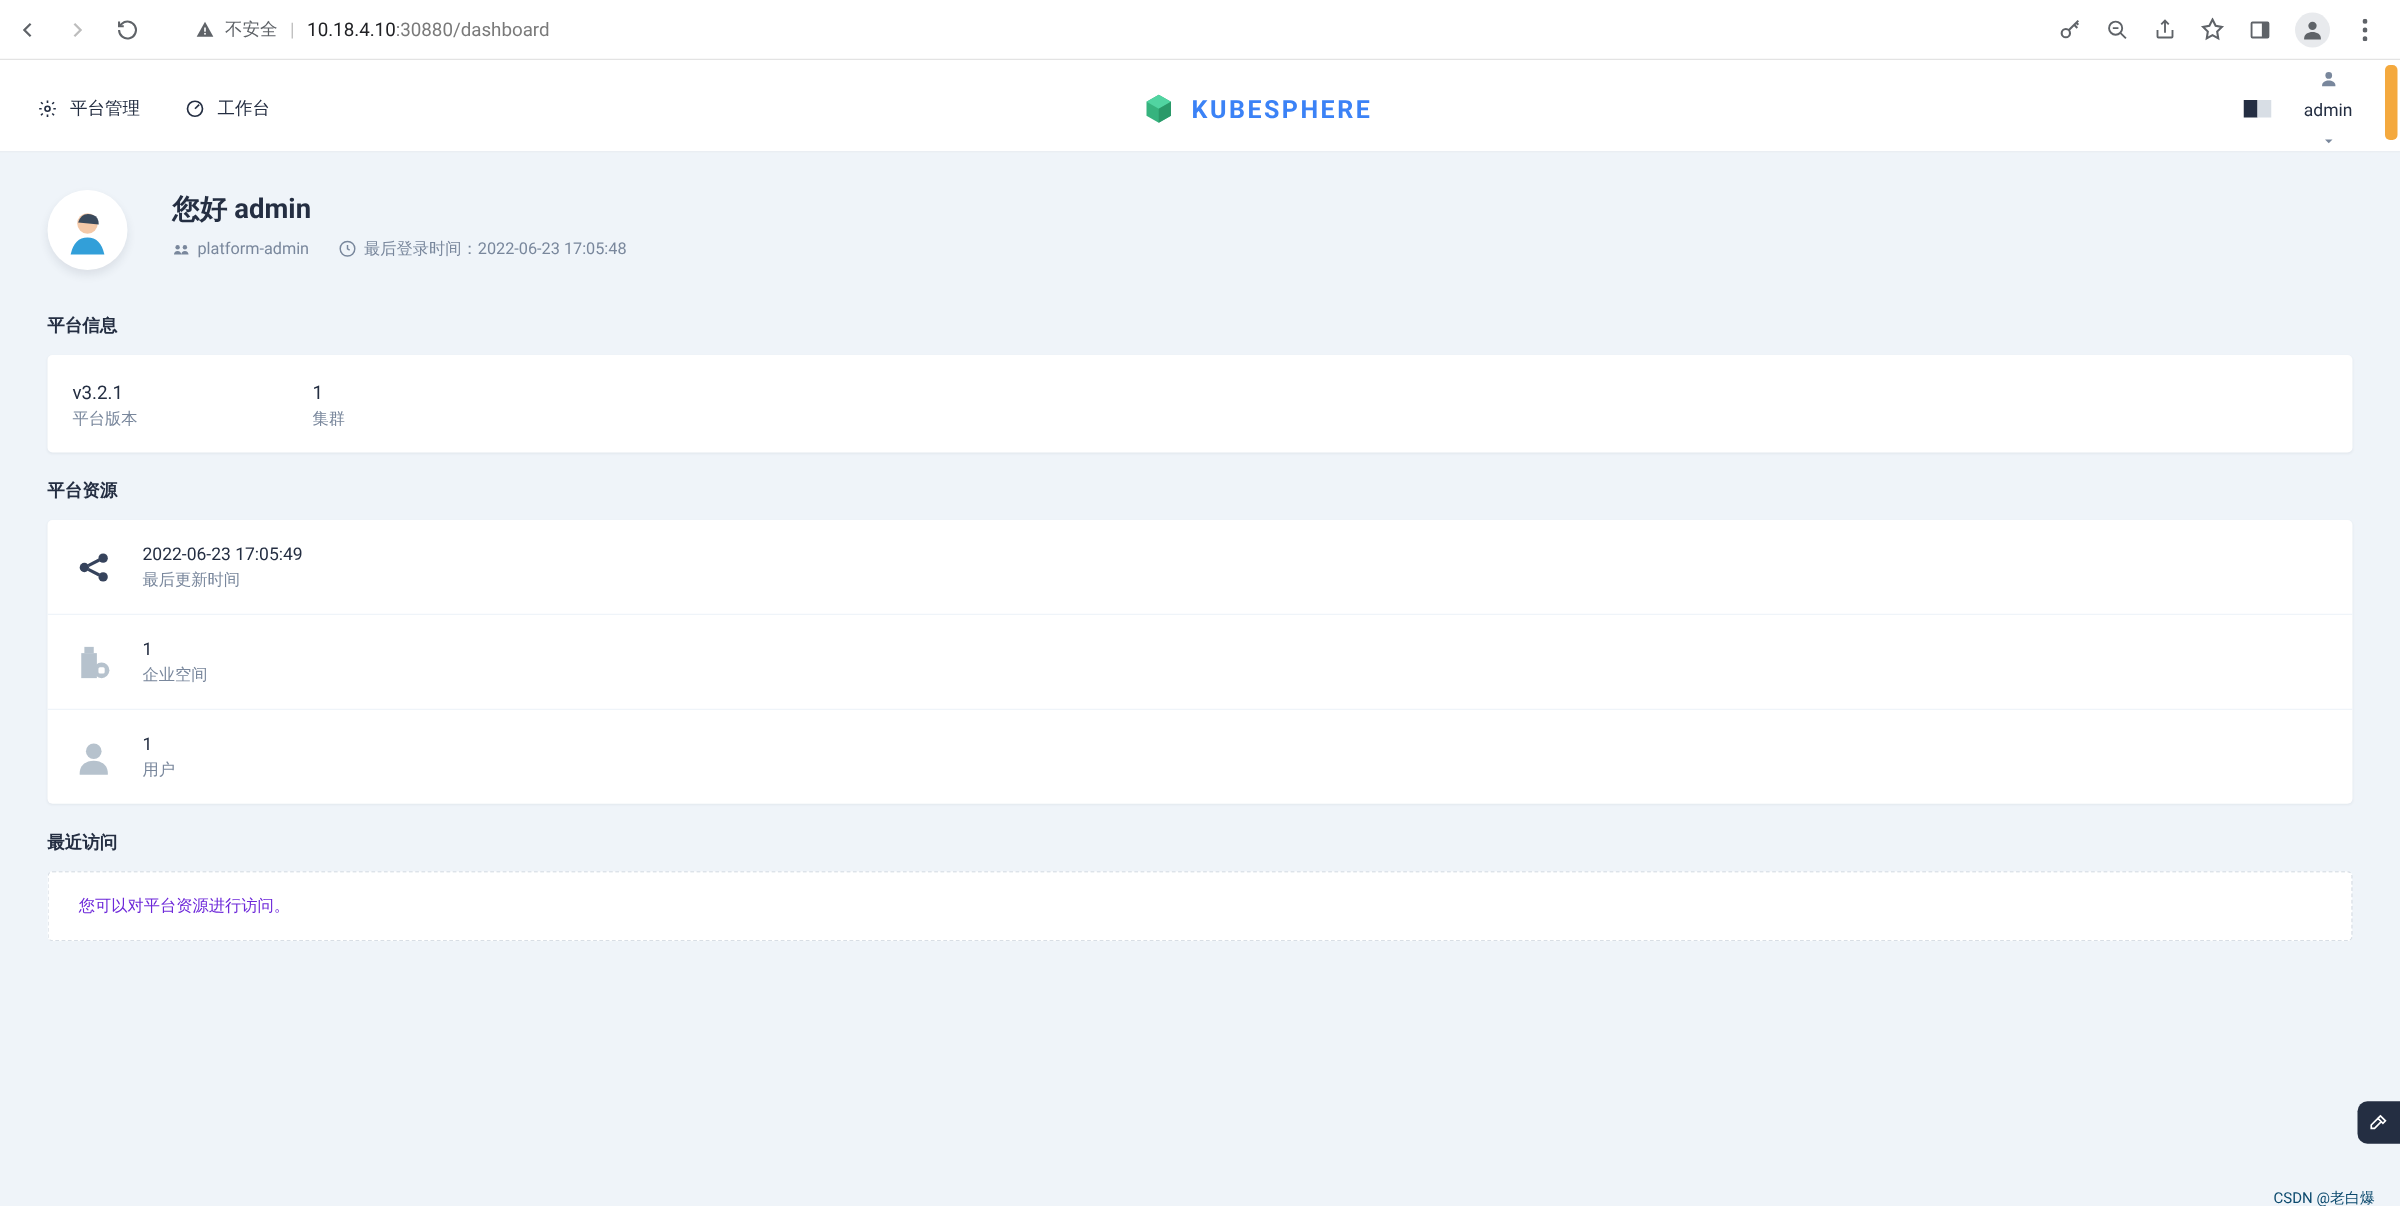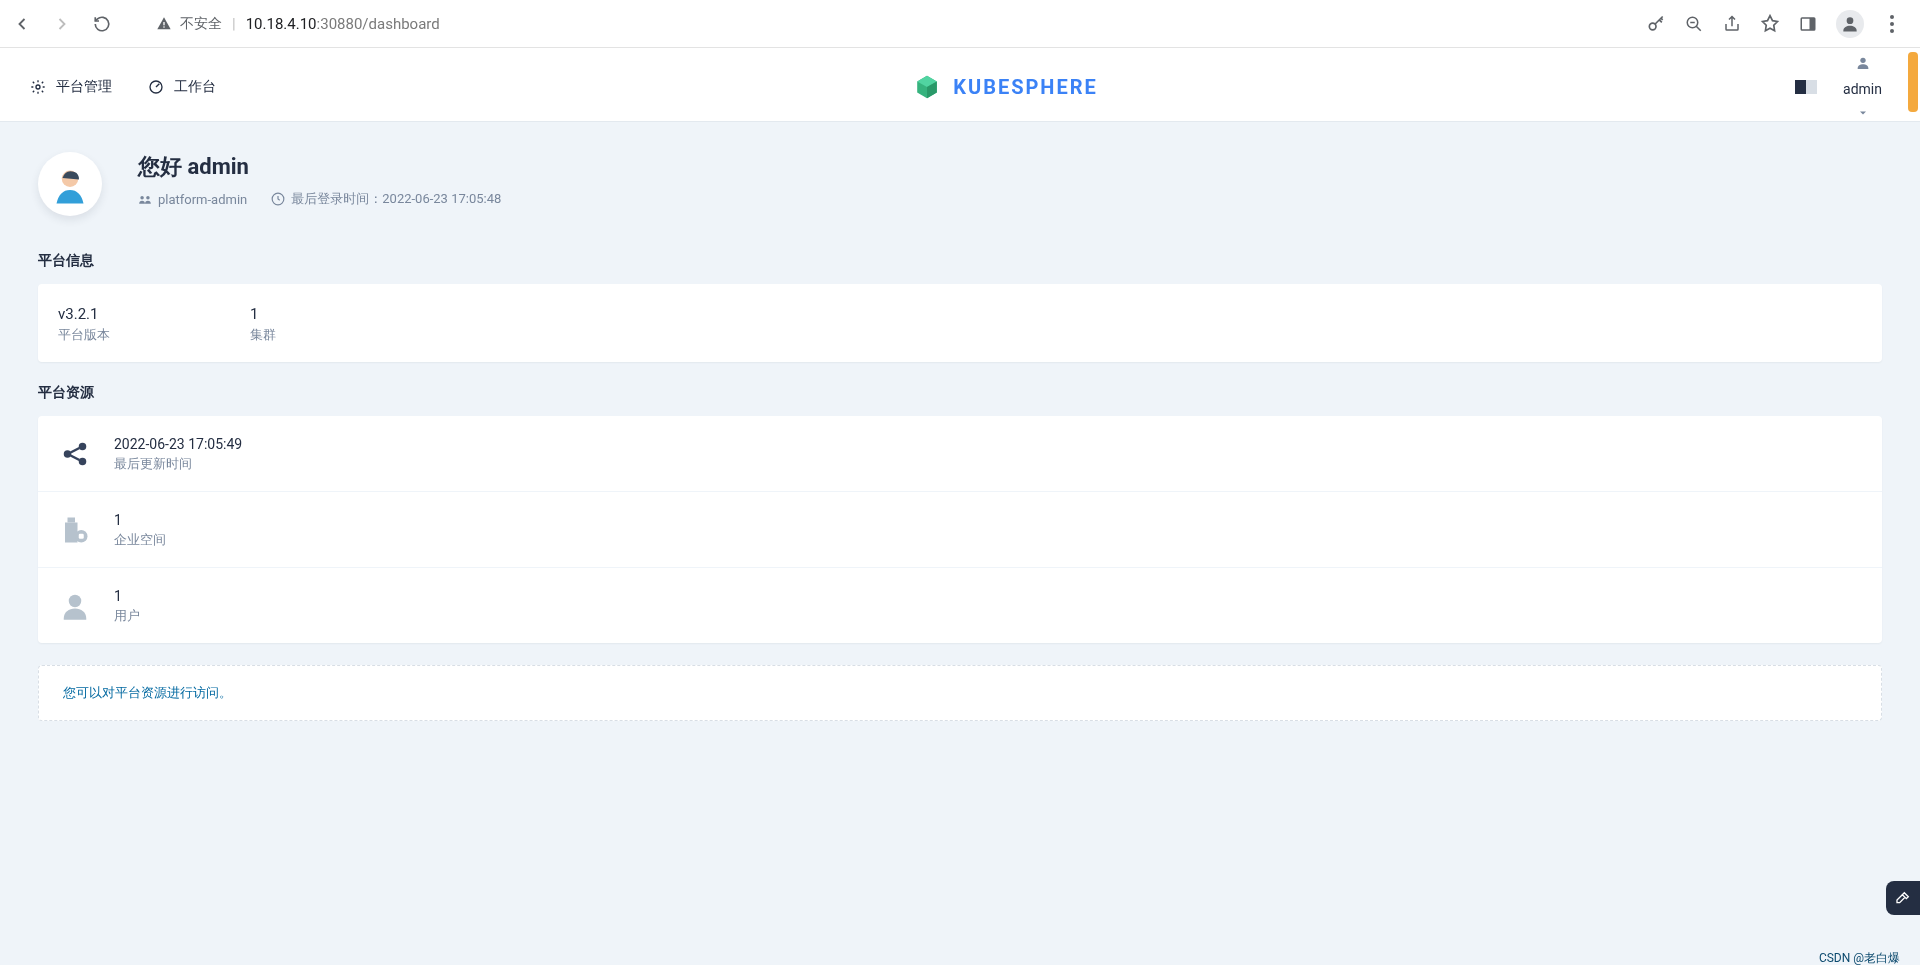--- a/index.html
+++ b/index.html
@@ -53,21 +53,21 @@
     .stat-item .stat-lbl { font-size: 13px; color: #79879c; }
     
     .res-row { display: flex; align-items: center; gap: 22px; padding: 18px 20px; border-bottom: 1px solid #eff4f9; }
     .res-row:last-child { border-bottom: none; }
     .res-icon-wrap { width: 34px; height: 34px; display: flex; align-items: center; justify-content: center; color: #79879c; }
     .res-info .res-val { font-size: 14px; font-weight: 400; color: #242e42; line-height: 1.5; }
     .res-info .res-lbl { font-size: 13px; color: #79879c; }
     
     .recent-card { padding: 18px 24px; border: 1px dashed #d8dee5; border-radius: 4px; background: #fff; }
     .recent-title { font-size: 14px; font-weight: 700; color: #242e42; margin-bottom: 6px; }
-    .recent-sub { font-size: 13px; color: #0369a1; }
+    .recent-sub { font-size: 13px; color: #6d28d9; }
     
     .watermark { position: absolute; bottom: 8px; right: 20px; font-size: 12px; color: #0c4a6e; }
     
     .floater { position: absolute; right: 0; bottom: 60px; width: 34px; height: 34px; background: #242e42; border-radius: 8px 0 0 8px; display:flex; align-items:center; justify-content:center; color:#fff; cursor:pointer; }
   </style>
 </head>
 <body>
 
 <div class="browser-bar">
   <div class="nav-btn">
@@ -276,20 +276,21 @@
               <path d="M3 22c0-5 4-8 9-8s9 3 9 8v1H3z"></path>
             </svg>
         </div>
         <div class="res-info">
           <div class="res-val">1</div>
           <div class="res-lbl">用户</div>
         </div>
       </div>
     </div>
 
+    <div class="section-title">最近访问</div>
     <div class="recent-card">
       <div class="recent-sub">您可以对平台资源进行访问。</div>
     </div>
   </div>
 
   <div class="floater">
     <svg width="16" height="16" viewBox="0 0 24 24" fill="none" stroke="#fff" stroke-width="2">
         <path d="M14 4l6 6-3 3-6-6zM11 7L3 15v4h4l8-8"></path>
       </svg>
   </div>

